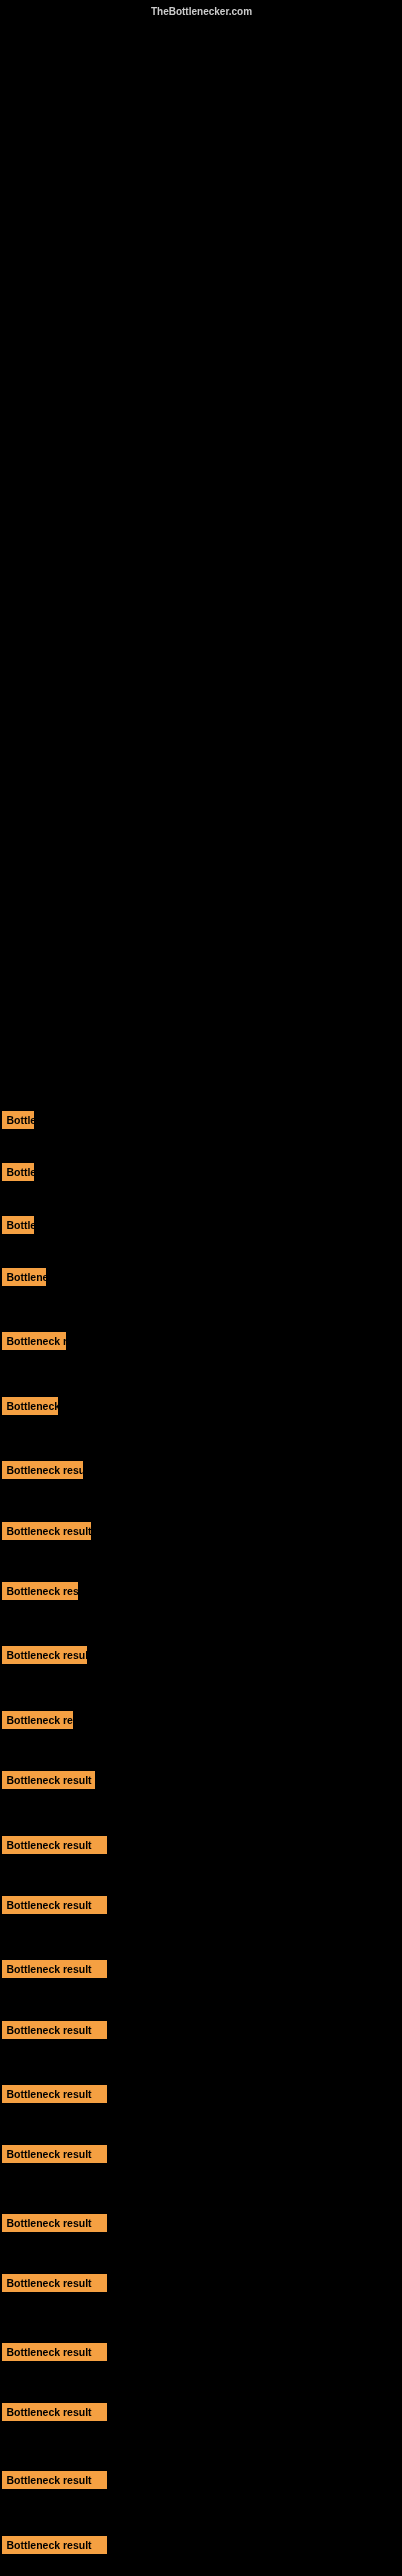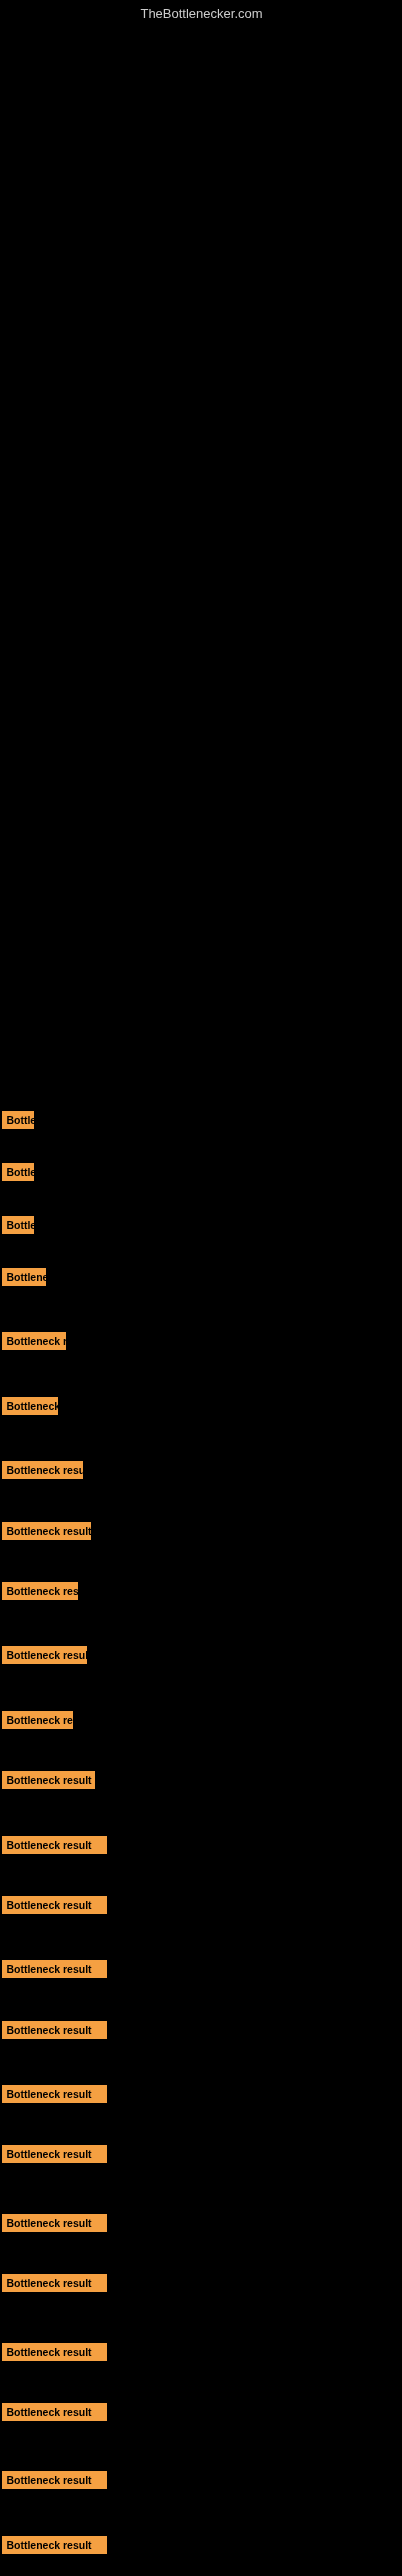--- a/index.html
+++ b/index.html
@@ -13,22 +13,23 @@
       min-height: 2576px;
       font-family: Arial, sans-serif;
       position: relative;
     }
     .site-title {
       position: absolute;
       top: 6.4px;
       left: 50%;
       transform: translateX(-50%);
       color: #cccccc;
-      font-size: 13px;
+      font-size: 10px;
       white-space: nowrap;
+      font-weight: bold;
     }
     .bottleneck-items-container {
       position: absolute;
       top: 1111px;
       left: 0;
       width: 403px;
     }
     .bottleneck-item {
       margin-bottom: 3.2px;
       padding: 3.2px 4.8px;

